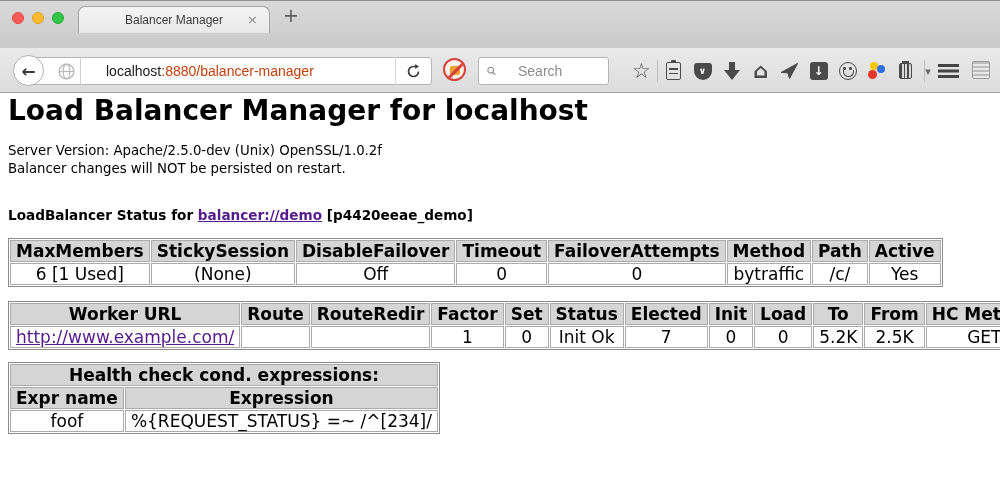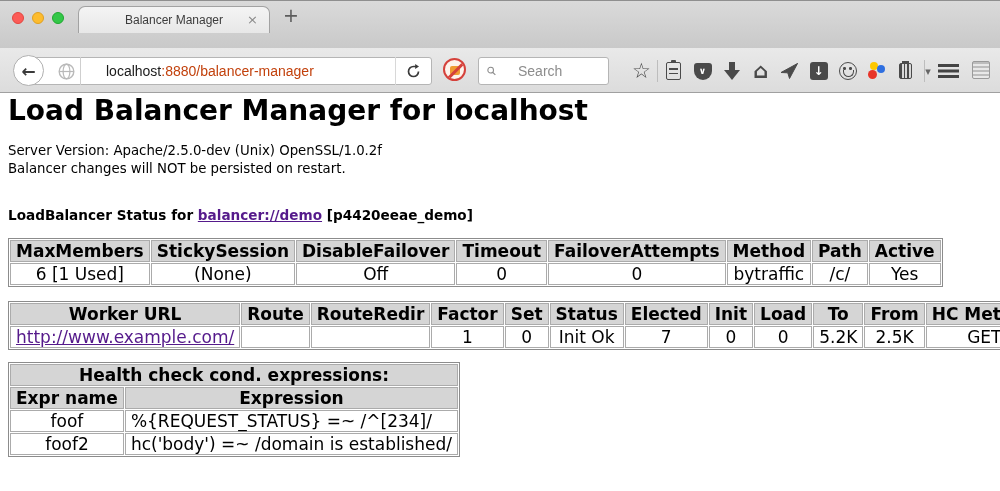--- a/index.html
+++ b/index.html
@@ -303,21 +303,17 @@
         <th colspan="2">Health check cond. expressions:</th>
       </tr>
       <tr>
         <th>Expr name</th>
         <th>Expression</th>
       </tr>
       <tr>
         <td>foof</td>
         <td class="left">%{REQUEST_STATUS} =~ /^[234]/</td>
       </tr>
-      <tr>
-        <td>foof2</td>
-        <td class="left">hc('body') =~ /domain is established/</td>
-      </tr>
     </tbody>
       </table>
 
   </div>
 </div>
 
 </body></html>

